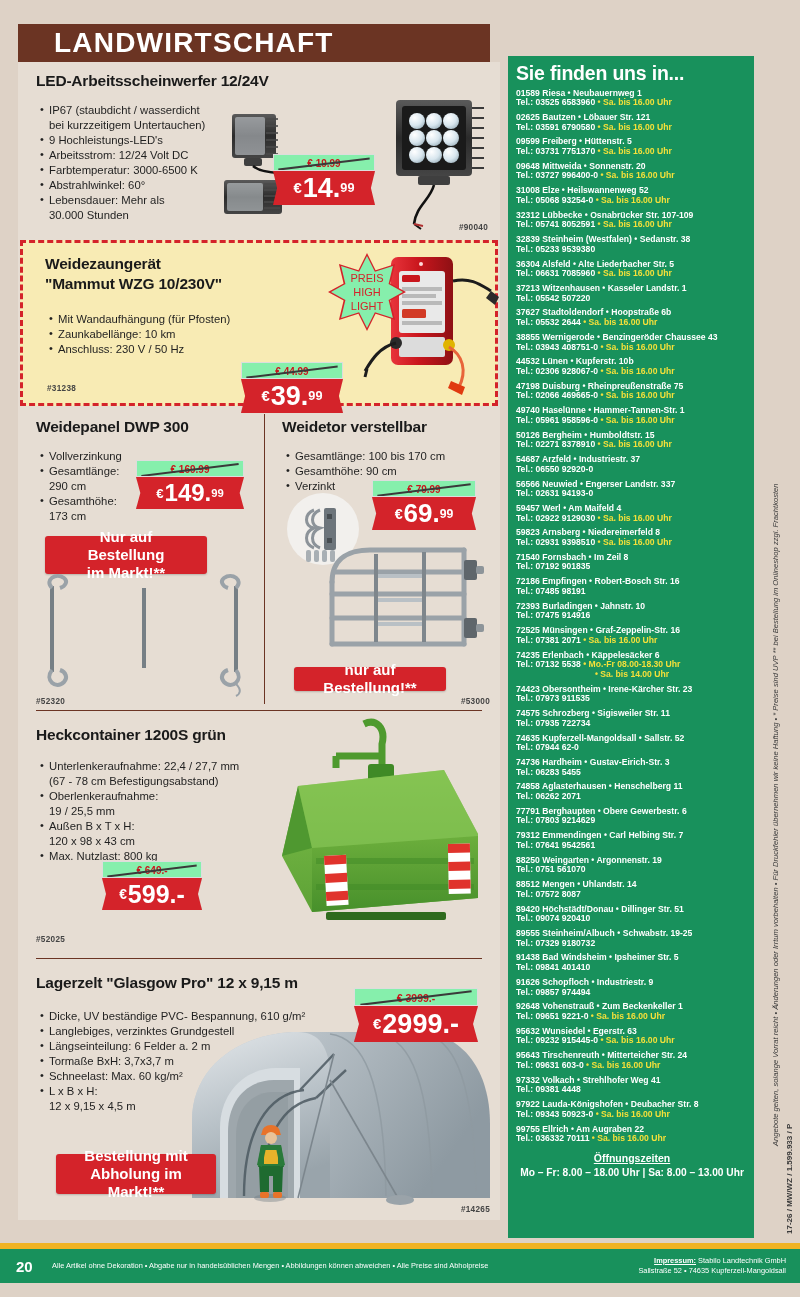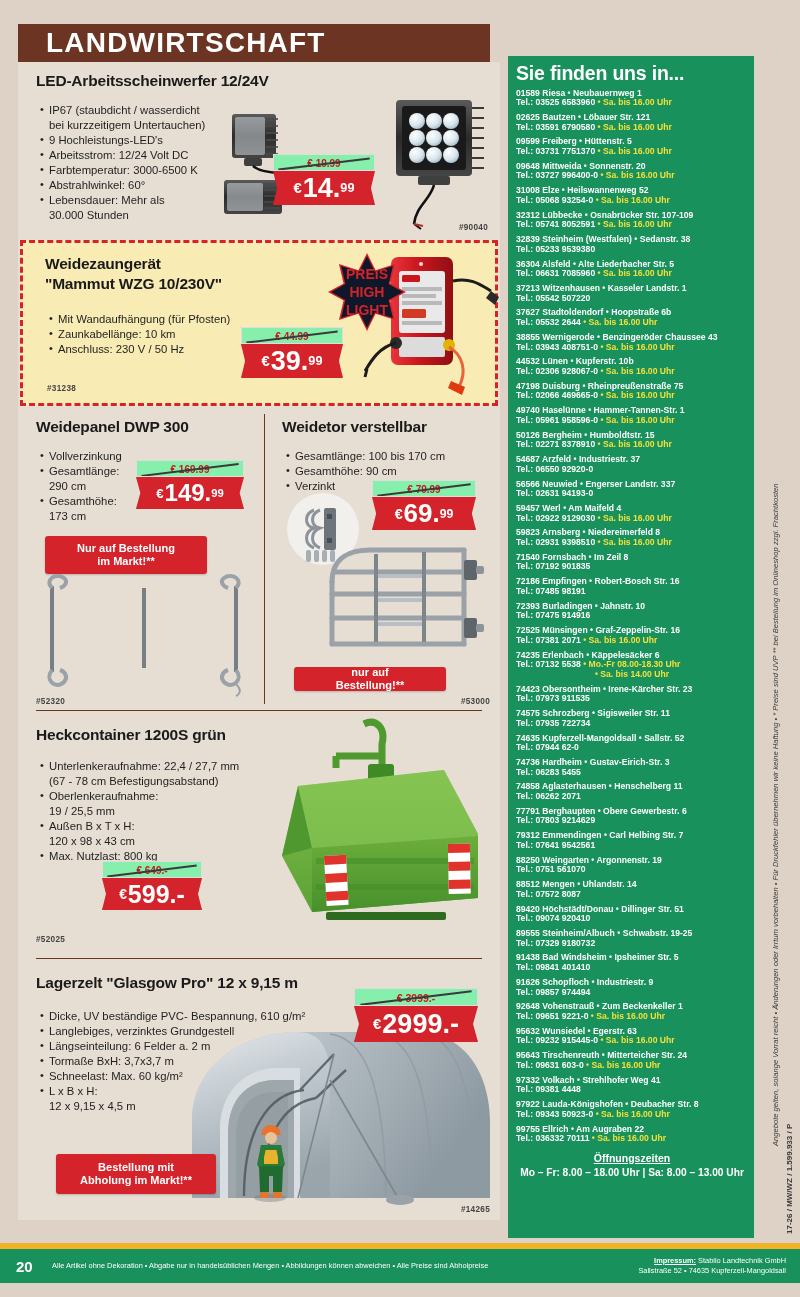--- a/index.html
+++ b/index.html
@@ -12,21 +12,21 @@
   }
   .page { position: relative; width: 800px; height: 1297px; background: #ded2c6; }
 
   
   .header-bar {
     position: absolute; left: 18px; top: 24px; width: 472px; height: 38px;
     background: #6b3423; display: flex; align-items: center;
   }
   .header-bar .title {
     color: #ffffff; font-size: 28px; font-weight: bold; letter-spacing: 1.2px;
-    padding-left: 28px; line-height: 1;
+    padding-left: 36px; line-height: 1;
   }
 
   
   .left-col {
     position: absolute; left: 18px; top: 62px; width: 482px; height: 1158px;
     background: #e6ddd3;
   }
 
   .prod { position: relative; }
   .prod-title {
@@ -62,36 +62,36 @@
     clip-path: polygon(0% 0%, 100% 0%, 96% 50%, 100% 100%, 0% 100%, 4% 50%);
     box-shadow: 0 1px 2px rgba(0,0,0,.25);
   }
   .tag .new .eur { font-size: .55em; vertical-align: 7%; margin-right: 1px; }
   .tag .new .cents { font-size: .47em; vertical-align: 48%; }
 
   .order-badge {
     background: #d4232a; color: #fff; font-weight: bold; text-align: center;
     border-radius: 3px; line-height: 1.2; position: absolute;
     display: flex; align-items: center; justify-content: center;
-    font-size: 11px; padding: 4px 24px; box-shadow: 0 1px 2px rgba(0,0,0,.2);
+    font-size: 15px; padding: 4px 24px; box-shadow: 0 1px 2px rgba(0,0,0,.2);
   }
 
   .hr { position: absolute; height: 1px; background: #6b3423; }
   .vr { position: absolute; width: 1px; background: #6b3423; }
 
   
   .dash-box {
     position: absolute; background: #f8ebb4;
     border: 3px dashed #d4232a;
   }
   .star {
     position: absolute; width: 72px; height: 72px; color: #d4232a;
     display: flex; align-items: center; justify-content: center;
-    text-align: center; font-weight: bold; font-size: 14px; line-height: 1.3;
-    background: #0f172a;
+    text-align: center; font-weight: normal; font-size: 11px; line-height: 1.3;
+    background: #86efac;
     clip-path: polygon(50% 0%,61% 22%,86% 14%,80% 39%,100% 50%,80% 61%,86% 86%,61% 78%,50% 100%,39% 78%,14% 86%,20% 61%,0% 50%,20% 39%,14% 14%,39% 22%);
     border: 0;
   }
   .star-outer {
     position: absolute; width: 78px; height: 78px; background: #d4232a;
     clip-path: polygon(50% 0%,61% 22%,86% 14%,80% 39%,100% 50%,80% 61%,86% 86%,61% 78%,50% 100%,39% 78%,14% 86%,20% 61%,0% 50%,20% 39%,14% 14%,39% 22%);
   }
 
   
   .stores {
@@ -293,21 +293,21 @@
         <path d="M88 130 l 14 6 l -3 8 l -14 -7 z" fill="#e03a10"></path>
         <path d="M4 118 l -2 8" stroke="#1c1c1c" stroke-width="3" fill="none"></path>
       </svg>
 
       <div class="star-outer" style="left:305px; top:10px;"></div>
       <div class="star" style="left:308px; top:13px; white-space:pre-line;">PREIS
 HIGH
 LIGHT</div>
 
       <div class="tag" style="left:218px; top:84px; width:102px;">
-        <div class="old" style="font-size:10px; height:17px; line-height:16px;">
+        <div class="old" style="font-size:10px; height:17px; line-height:16px;margin-top:35px;">
           <span>€ 44.99</span>
           <div class="strike"></div>
         </div>
         <div class="new" style="height:34px; font-size:27px;">
           <span class="eur">€</span>
             <span>39.</span>
             <span class="cents">99</span>
         </div>
       </div>
 

